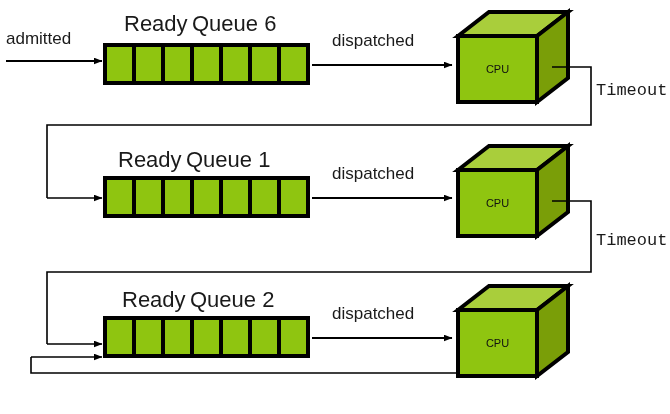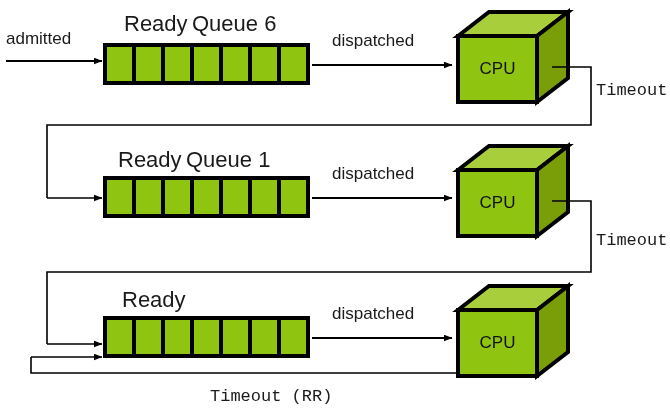--- a/index.html
+++ b/index.html
@@ -26,21 +26,21 @@
     position: absolute;
     color: #1a1a1a;
     font-family: "Liberation Sans", sans-serif;
     white-space: nowrap;
     line-height: 1;
   }
   .lbl-queue-title { font-size: 22px; }
   .lbl-edge { font-size: 17px; }
   .lbl-timeout { font-size: 17px; font-family: Liberation Mono, monospace; }
   .lbl-cpu {
-    font-size: 17px;
+    font-size: 11px;
     color: #111111;
   }
   .cpu-text-wrap {
     position: absolute;
     display: flex;
     align-items: center;
     justify-content: center;
   }
 </style>
 </head>
@@ -135,20 +135,20 @@
   <div class="lbl lbl-queue-title" style="left:118px; top:149px;">Ready</div>
   <div class="lbl lbl-queue-title" style="left:186px; top:149px;text-align:center;">Queue 1</div>
 
   <div class="lbl lbl-edge" style="left:332px; top:165px;">dispatched</div>
 
   <div class="cpu-text-wrap lbl-cpu" style="left:458px; top:170px; width:79px; height:66px;">CPU</div>
 
   <div class="lbl lbl-timeout" style="left:596px; top:232px;">Timeout</div>
 
   <div class="lbl lbl-queue-title" style="left:122px; top:289px;">Ready</div>
+  <div class="lbl lbl-queue-title" style="left:190px; top:289px;">Queue 2</div>
 
   <div class="lbl lbl-edge" style="left:332px; top:305px;">dispatched</div>
 
   <div class="cpu-text-wrap lbl-cpu" style="left:458px; top:310px; width:79px; height:66px;">CPU</div>
 
-  <div class="lbl lbl-timeout" style="left:210px; top:388px;">Timeout (RR)</div>
 
 </div>
 
 </body></html>

